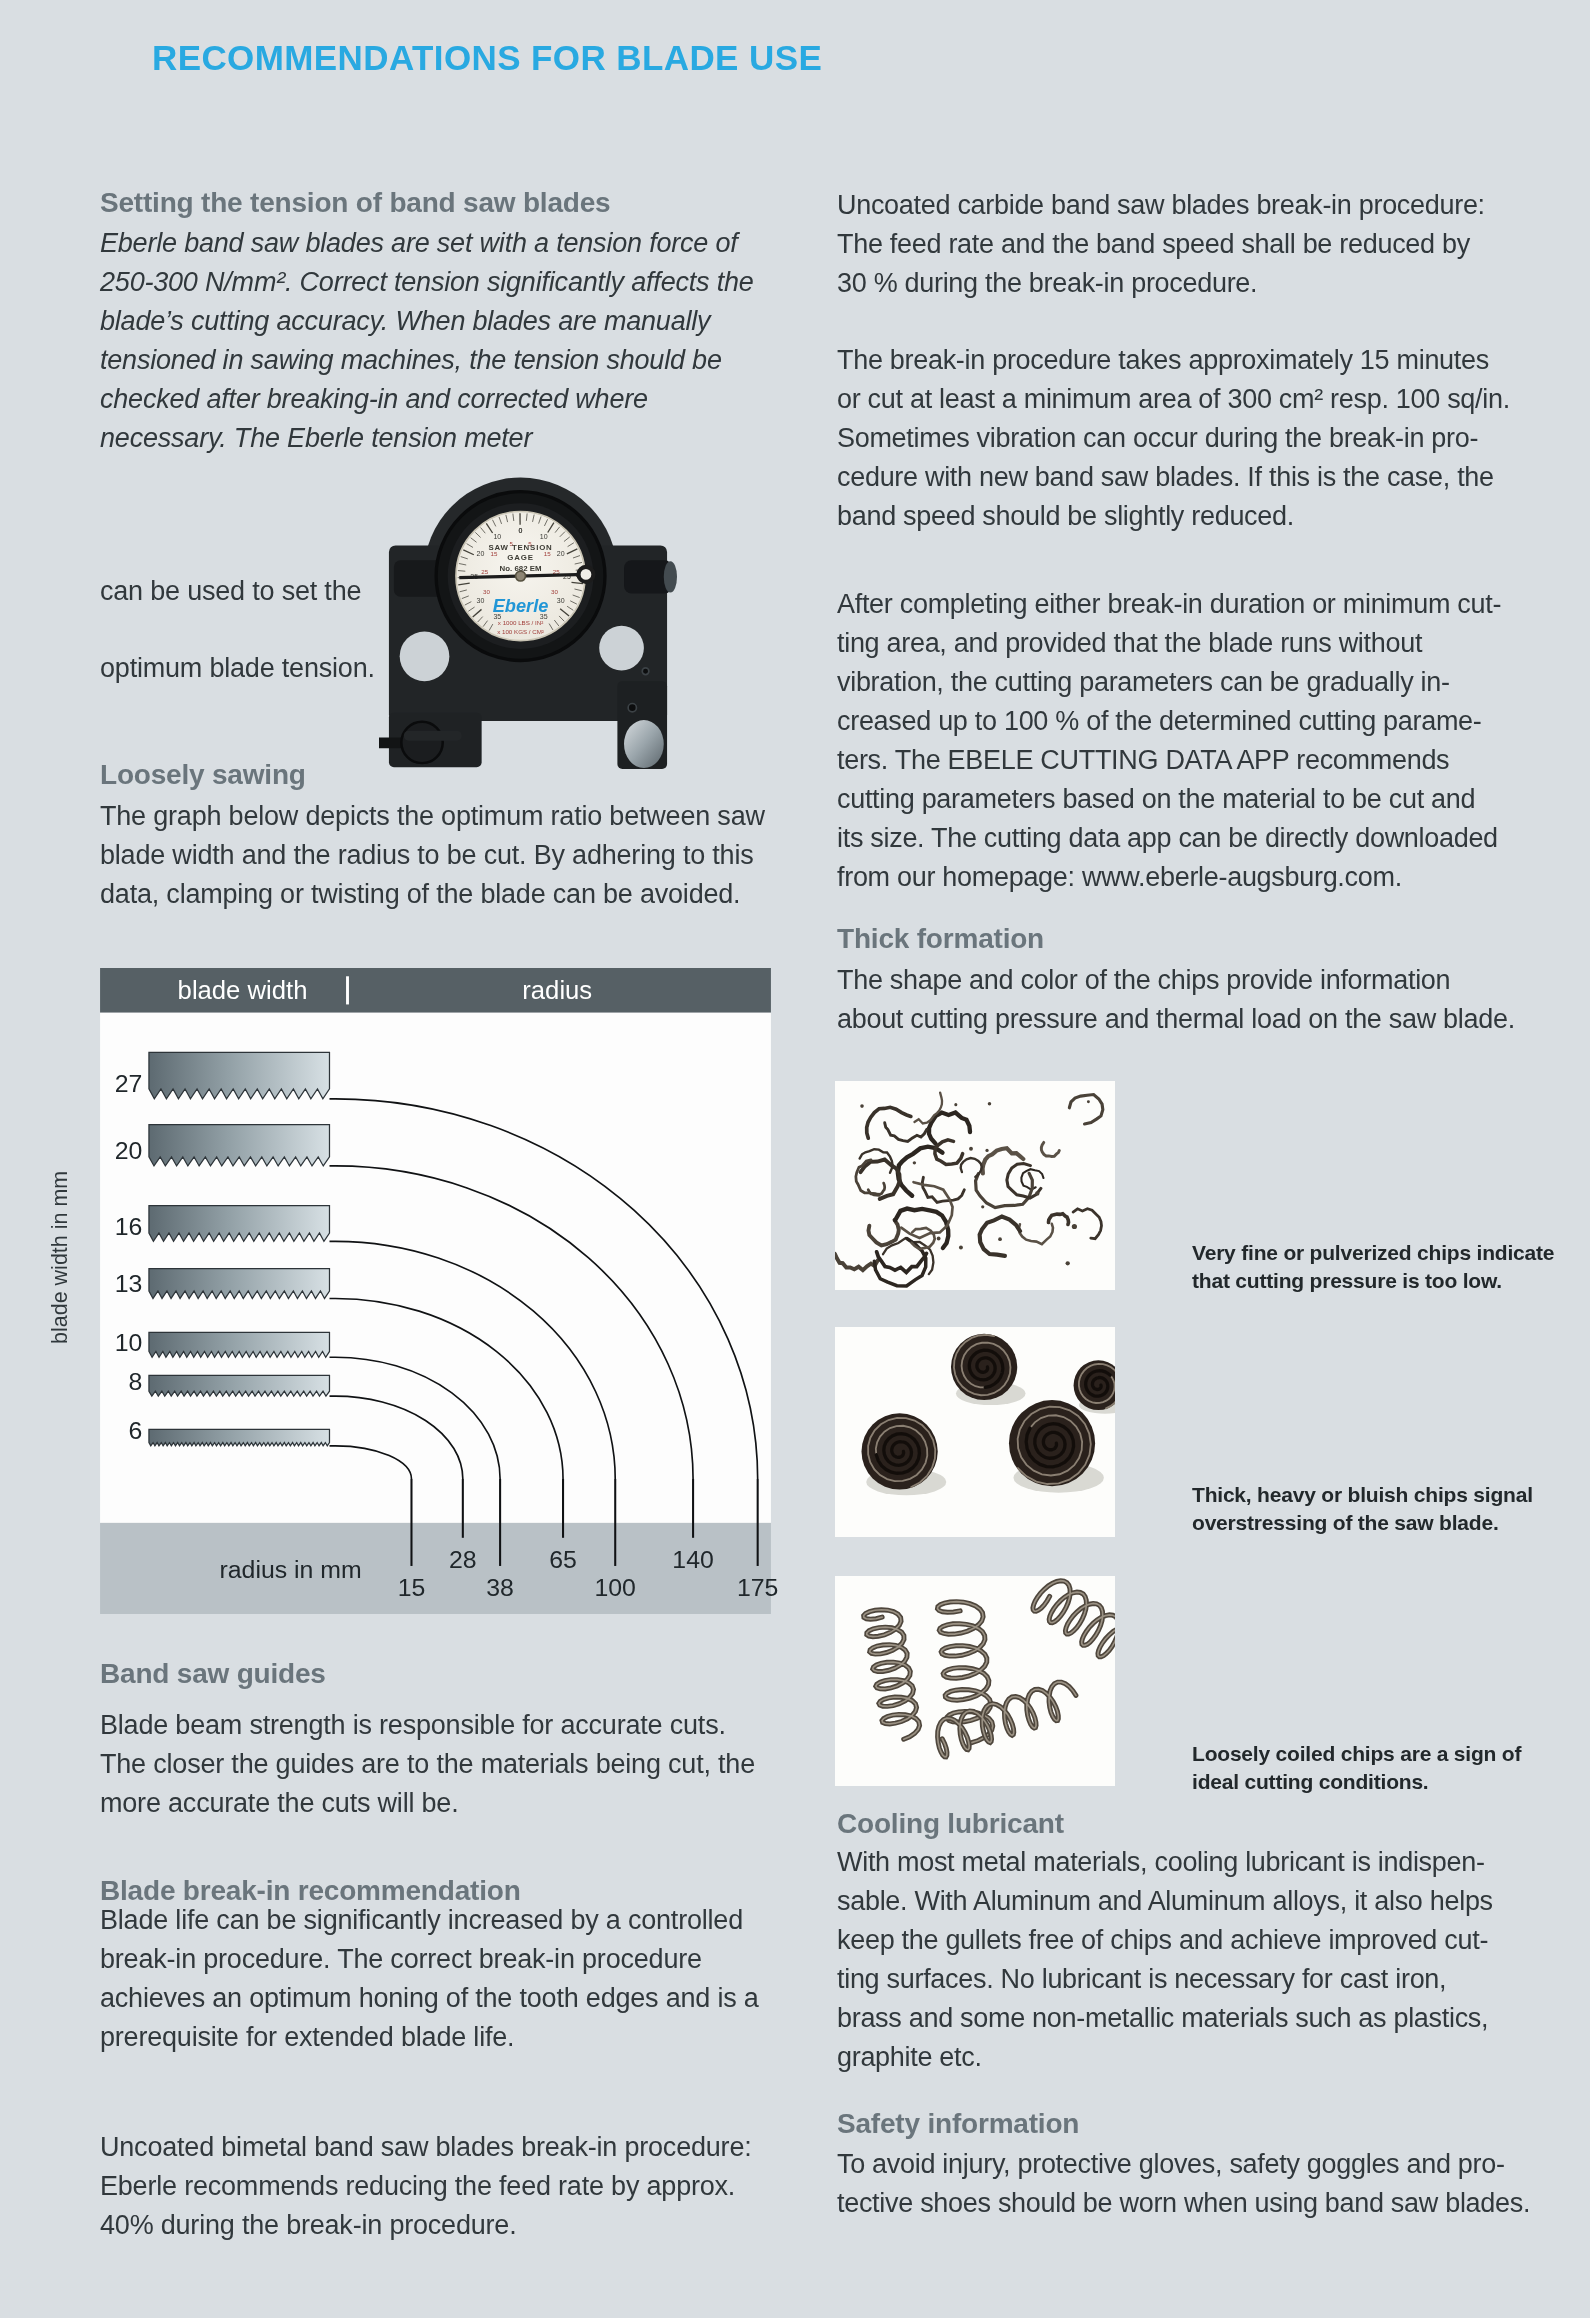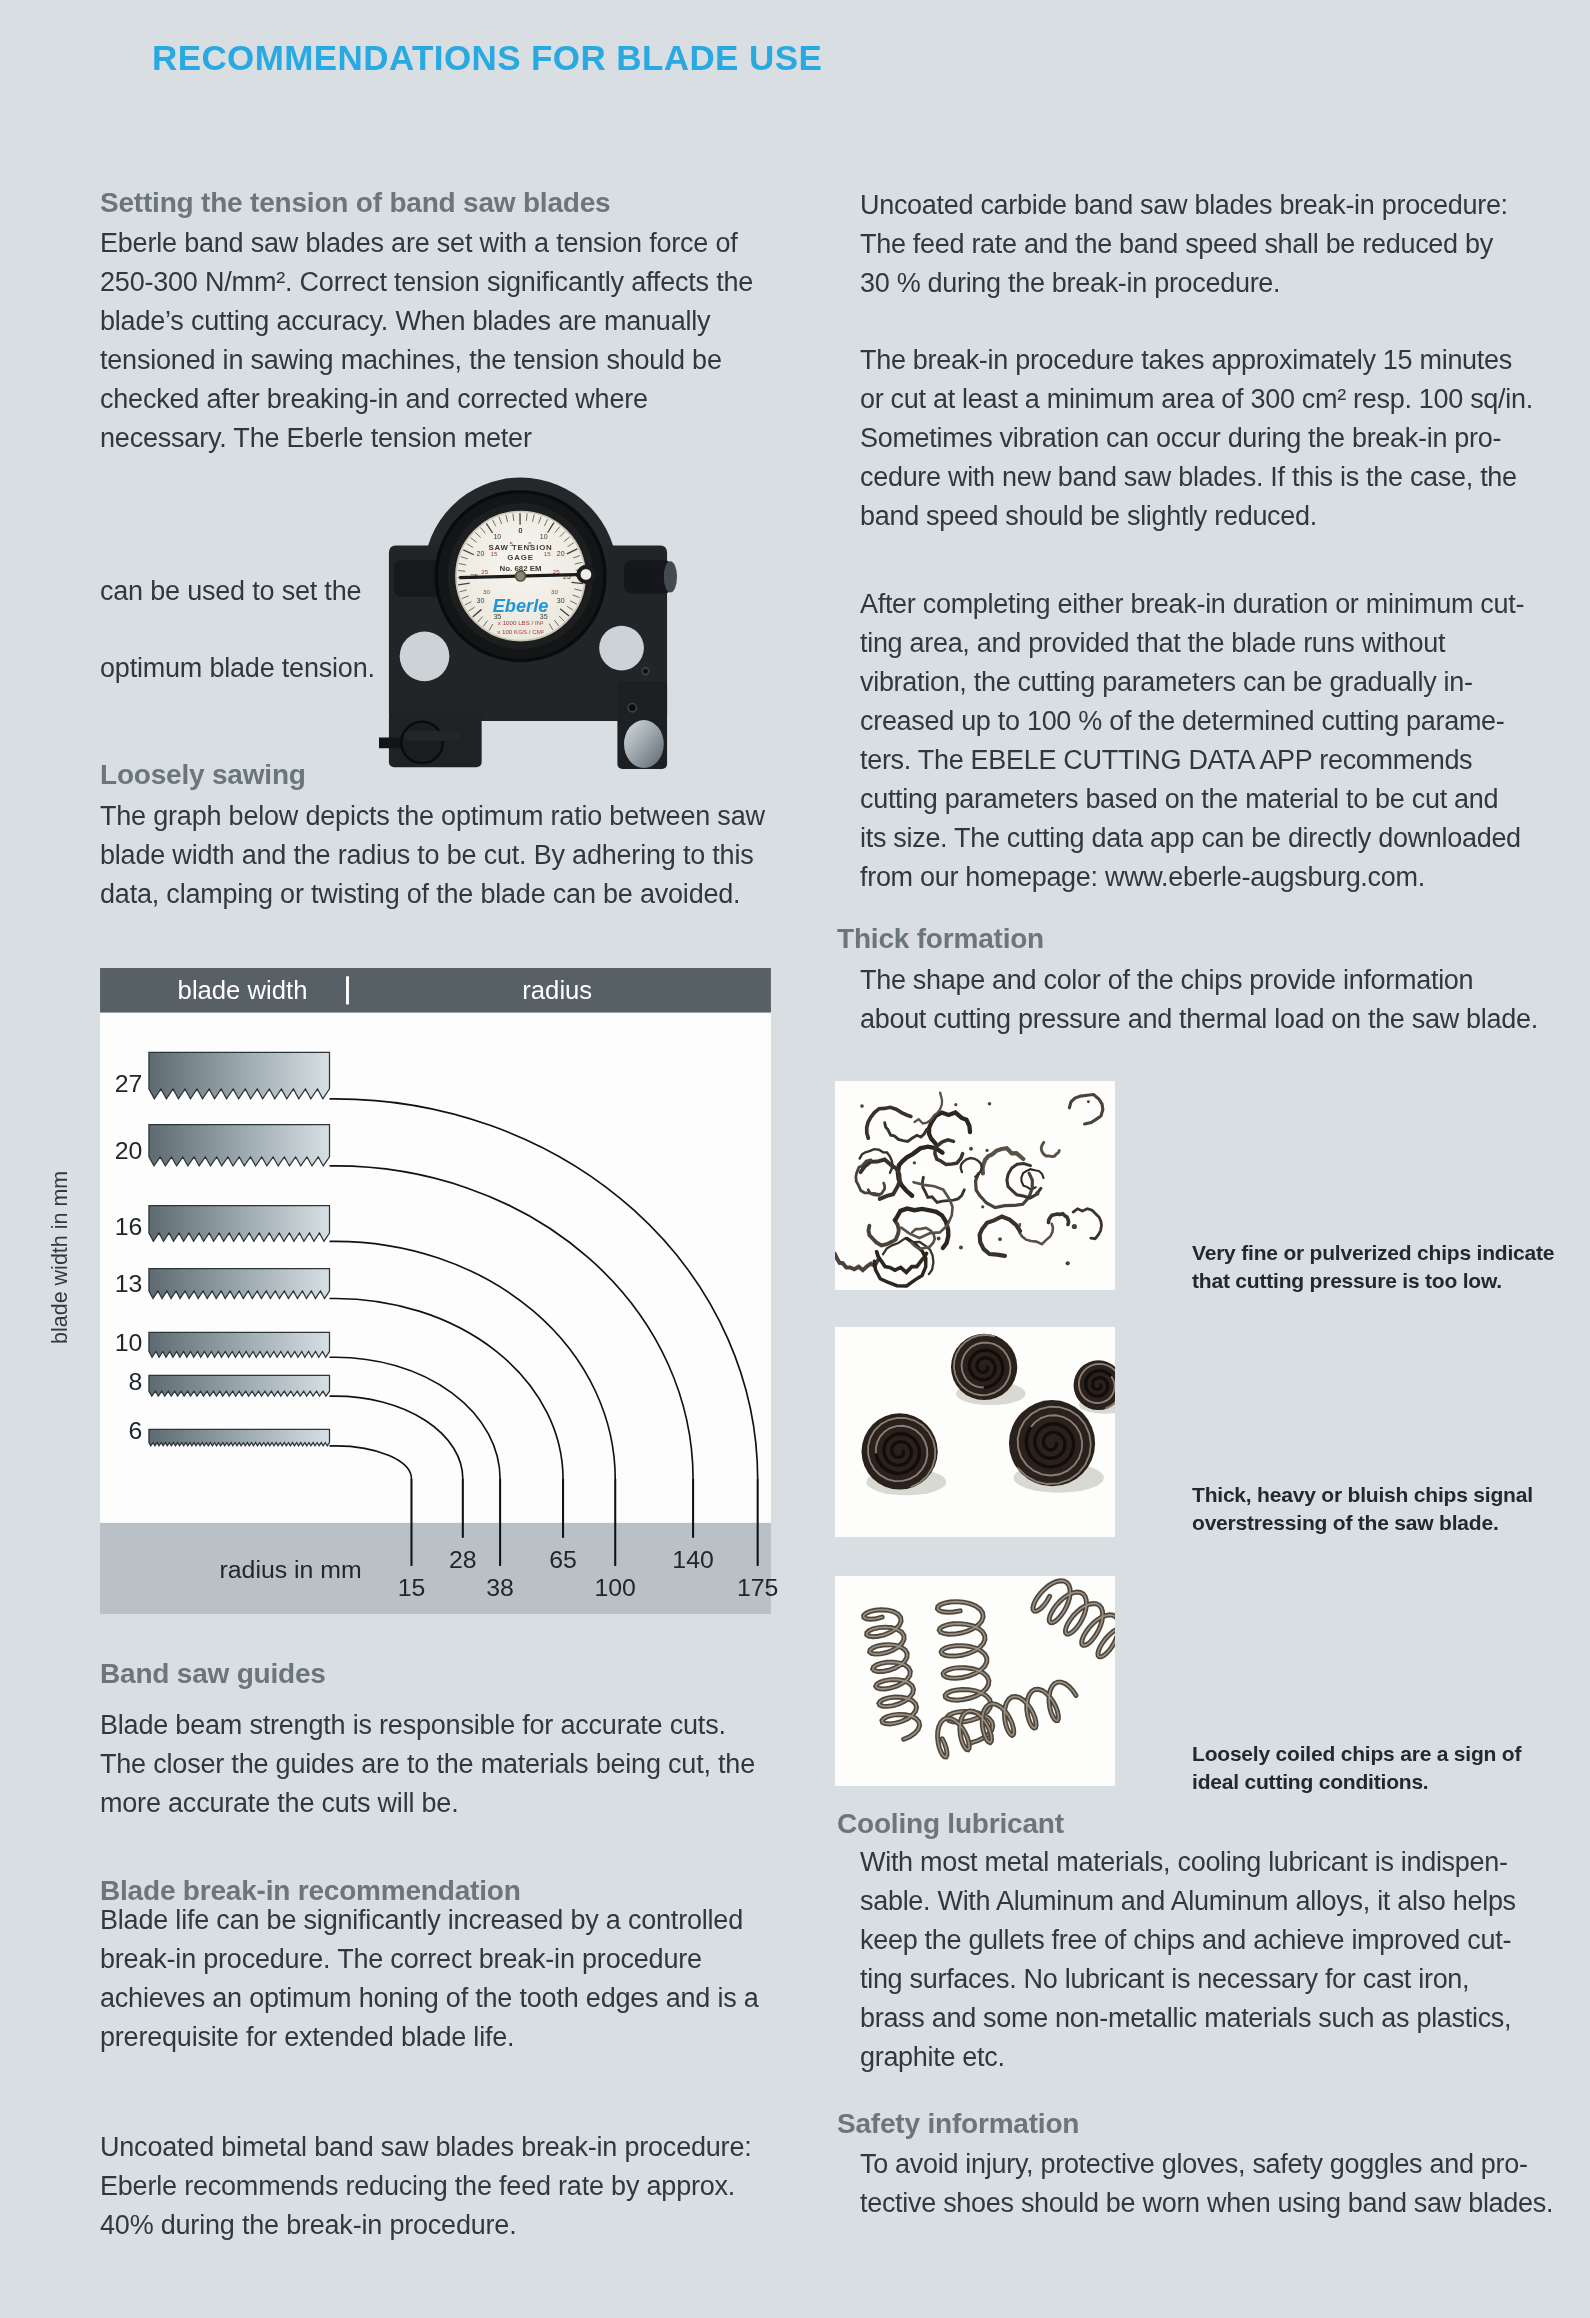--- a/index.html
+++ b/index.html
@@ -2,34 +2,34 @@
 <html style="font-size:13.3px"><head>
 <meta charset="utf-8">
 <style>
   html,body{margin:0;padding:0;}
   body{width:1590px;height:2319px;position:relative;background:#d9dee2;
        font-family:"Liberation Sans","DejaVu Sans",sans-serif;overflow:hidden;}
   .abs{position:absolute;}
   .page-title{font-size:35px;font-weight:bold;letter-spacing:0.4px;color:#29a9e1;white-space:pre;margin-left:47px;}
   .sec-head{font-size:28px;font-weight:bold;color:#6a757c;white-space:pre;letter-spacing:-0.2px;text-align:right;}
   .body-txt{font-size:27px;color:#31383c;line-height:39px;white-space:pre;letter-spacing:-0.2px;}
-  .body-txt.wide{letter-spacing:-0.3px;margin-left:23px;}
+  .body-txt.wide{letter-spacing:-0.3px;}
   .body-txt.sparse{line-height:77px;}
   .caption{font-size:21px;font-weight:bold;color:#22282b;line-height:28px;white-space:pre;letter-spacing:-0.2px;margin-left:32px;}
   .v-label{font-size:21.5px;color:#30383c;white-space:pre;transform-origin:0 0;transform:rotate(-90deg);letter-spacing:0px;}
   .photo{background:#fdfdfb;}
   svg text{font-family:"Liberation Sans","DejaVu Sans",sans-serif;}
 </style>
 </head>
 <body>
 
 <div class="abs page-title" style="left:105px;top:38px;">RECOMMENDATIONS FOR BLADE USE</div>
 
 <div class="abs sec-head" style="left:100px;top:187px;">Setting the tension of band saw blades</div>
-<div class="abs body-txt" style="left:100px;top:224px;">Eberle band saw blades are set with a tension force of
+<div class="abs body-txt" style="left:100px;top:224px;font-style:italic;">Eberle band saw blades are set with a tension force of
 250-300 N/mm². Correct tension significantly affects the
 blade’s cutting accuracy. When blades are manually
 tensioned in sawing machines, the tension should be
 checked after breaking-in and corrected where
 necessary. The Eberle tension meter</div>
 <div class="abs body-txt sparse" style="left:100px;top:553px;">can be used to set the
 optimum blade tension.</div>
 
 <svg class="abs" style="left:379px;top:464px;" width="298" height="311" viewBox="0 0 360 375">
   <defs>

